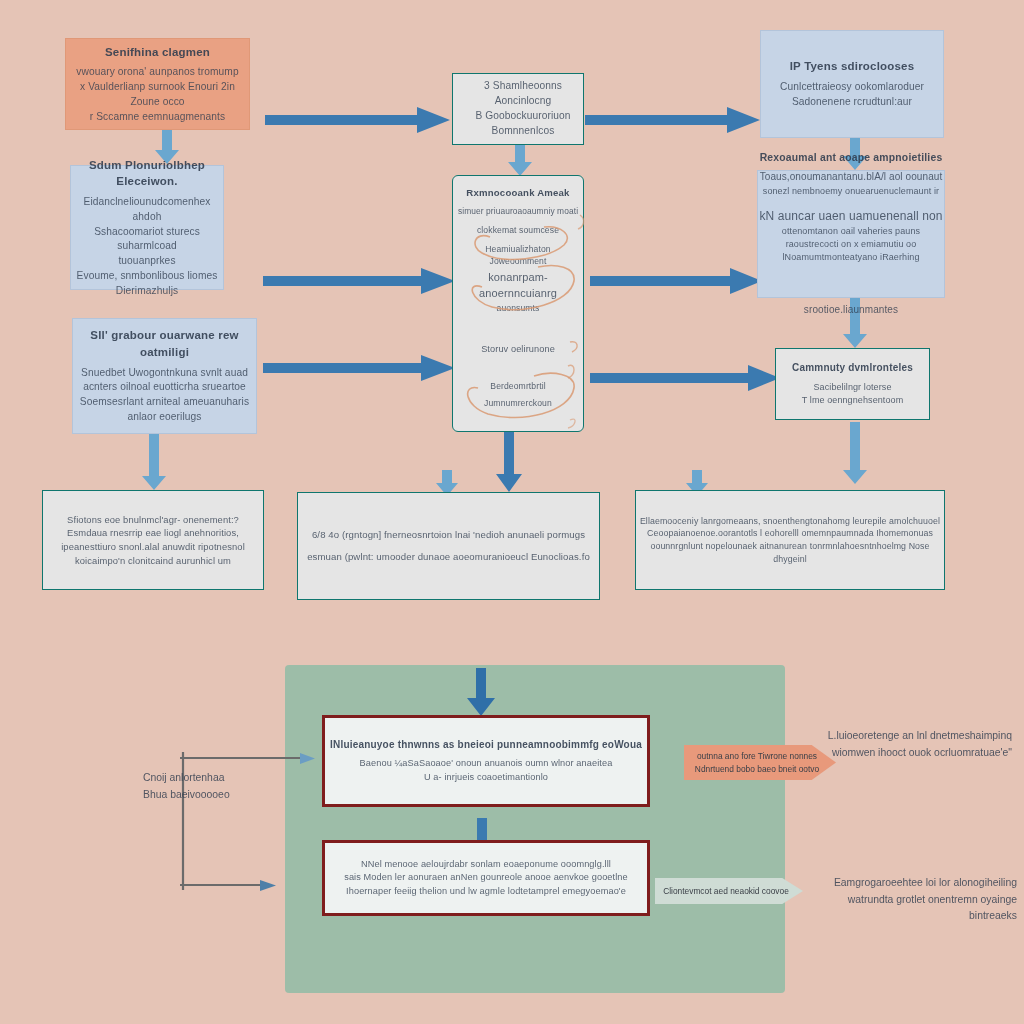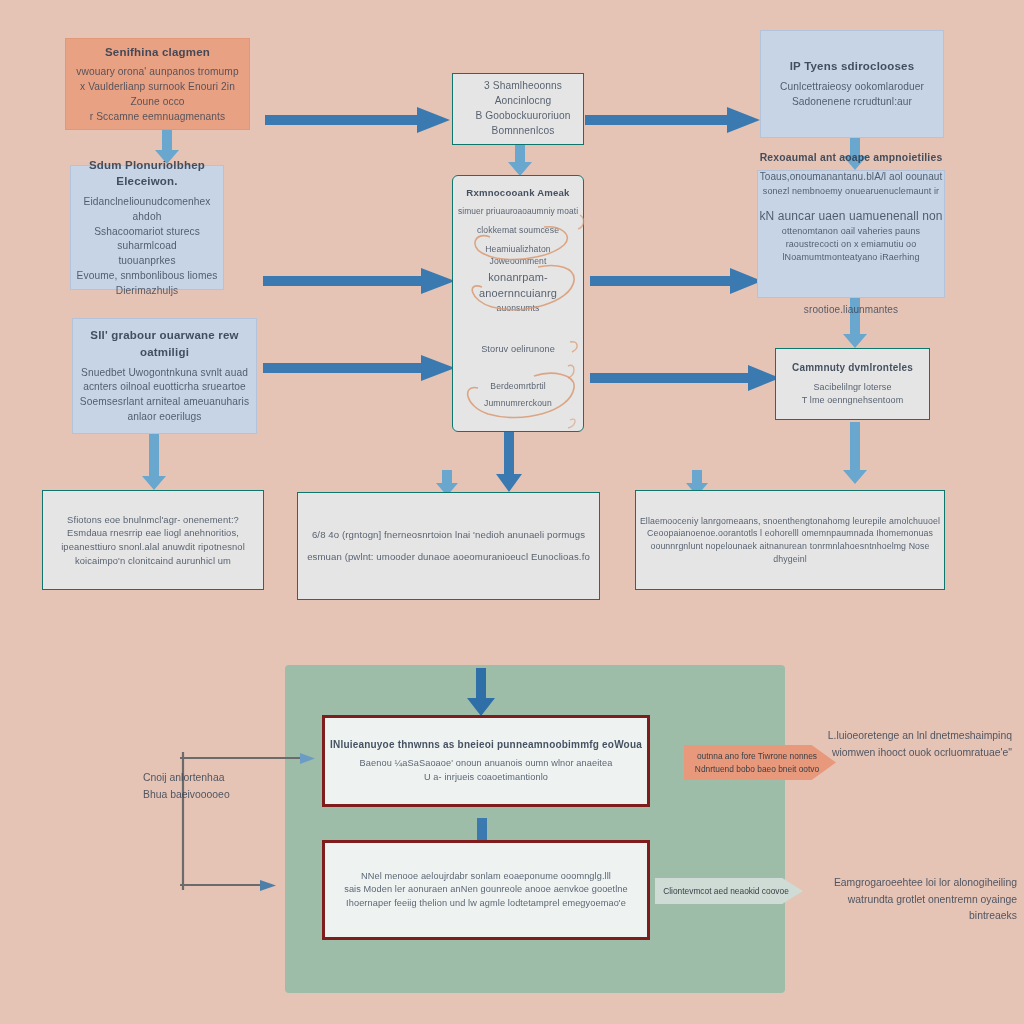--- a/index.html
+++ b/index.html
@@ -355,21 +355,21 @@
     <div class="t-line" style="font-size:8.8px;">Ceoopaianoenoe.oorantotls l eohorelll omemnpaumnada Ihomemonuas</div>
     <div class="t-line" style="font-size:8.8px;">oounnrgnlunt nopelounaek aitnanurean tonrmnlahoesntnhoelmg Nose dhygeinl</div>
   </div>
 
   <div class="node box-white" style="left:322px; top:715px; width:328px; height:92px;">
     <div class="t-title" style="font-size:10px;">INluieanuyoe thnwnns as bneieoi punneamnoobimmfg eoWoua</div>
     <div class="t-line" style="font-size:9.2px;">Baenou ¼aSaSaoaoe' onoun anuanois oumn wlnor anaeitea</div>
     <div class="t-line" style="font-size:9.2px;">U  a- inrjueis  coaoetimantionlo</div>
   </div>
 
-  <div class="node box-white" style="left:322px; top:840px; width:328px; height:100px;">
+  <div class="node box-white" style="left:322px; top:840px; width:328px; height:76px;">
     <div class="t-line" style="font-size:9.2px;">NNel menooe  aeloujrdabr sonlam eoaeponume ooomnglg.lll</div>
     <div class="t-line" style="font-size:9.2px;">sais Moden ler aonuraen anNen gounreole anooe  aenvkoe gooetlne</div>
     <div class="t-line" style="font-size:9.2px;">Ihoernaper feeiig thelion und lw agmle lodtetamprel  emegyoemao'e</div>
   </div>
 
   <div class="callout callout-orange" style="left:655px; top:745px; width:152px; height:35px; flex-direction:column;margin-left:29px;">
     <div>outnna ano fore Tiwrone nonnes</div>
     <div>Ndnrtuend bobo baeo bneit ootvo</div>
   </div>
 

